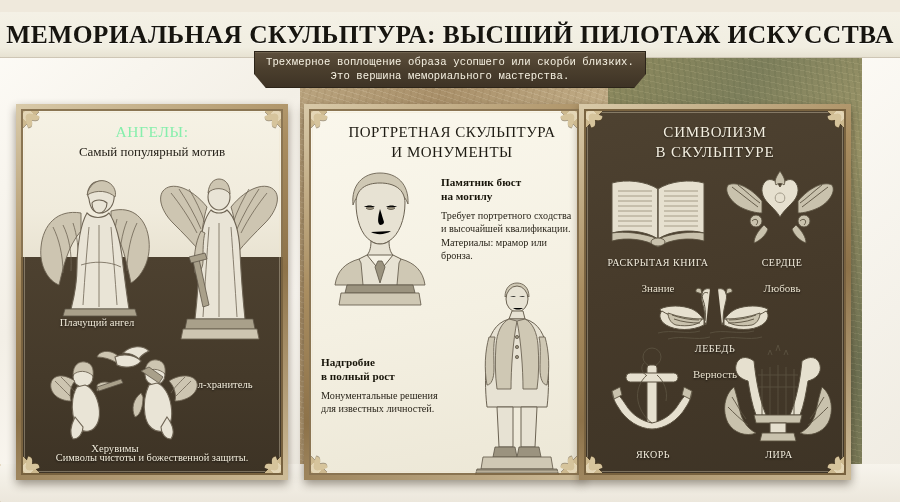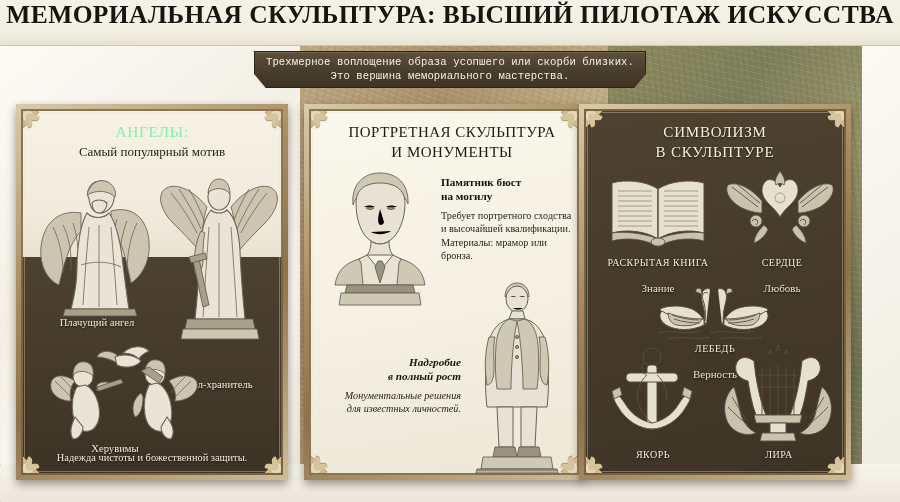--- a/index.html
+++ b/index.html
@@ -53,24 +53,24 @@
   .bg-marble-bottom {
     position: absolute; left: 0; bottom: 0; width: 900px; height: 38px;
     background:
       linear-gradient(110deg, rgba(196,164,110,.30) 0 1px, transparent 1px 14px),
       linear-gradient(58deg, rgba(175,150,105,.22) 0 1px, transparent 1px 26px),
       linear-gradient(180deg, #f7f4ec, #ece7dc);
   }
 
   
   .header-band {
-    position: absolute; left: 0; top: 0; width: 900px; height: 46px;
+    position: absolute; left: 0; top: 12px; width: 900px; height: 46px;
     background: linear-gradient(180deg, #f4f1e6 0%, #f1eee1 78%, #e7e2d2 100%);
     border-bottom: 1px solid rgba(120,100,68,.30);
-    display: flex; justify-content: center;
+    display: flex; align-items: center; justify-content: center;
   }
   .page-title {
     font-size: 25.5px; font-weight: 700; letter-spacing: .4px;
     color: #17150f; white-space: nowrap;
     text-shadow: 0 1px 0 rgba(255,255,255,.65);
   }
 
   
   .subtitle-ribbon {
     position: absolute; left: 254px; top: 51px; width: 392px; height: 37px;
@@ -159,21 +159,21 @@
 
   .p1-footer {
     position: absolute; left: 0; right: 0; bottom: 12px;
     text-align: center; font-size: 10.4px; color: #f2ecdb;
     text-shadow: 0 1px 2px rgba(0,0,0,.7);
   }
 
   .txt-block { position: absolute; }
   .txt-head { font-size: 11.2px; font-weight: 700; color: #171409; line-height: 1.28; }
   .txt-body { font-size: 10.2px; color: #241f15; line-height: 1.32; margin-top: 5px; }
-  .txt-center { text-align: right; font-style: italic; }
+  .txt-center { text-align: left; }
 
   
   .art { position: absolute; }
   .art svg { display: block; }
   .statue-fill  { fill: #e9e4d6; stroke: #6e6454; stroke-width: 1.1; }
   .statue-mid   { fill: #cdc5b1; stroke: #6e6454; stroke-width: .9; }
   .statue-dark  { fill: #a9a08a; stroke: #5e5547; stroke-width: .8; }
   .statue-line  { fill: none; stroke: #6e6454; stroke-width: .8; }
   .sym-fill     { fill: #e6e0cf; stroke: #5a5140; stroke-width: 1; }
   .sym-mid      { fill: #c9c2ad; stroke: #5a5140; stroke-width: .9; }
@@ -284,21 +284,21 @@
           <path class="statue-mid" d="M124 46 C136 38 150 40 152 48 C154 58 142 66 130 66 C132 58 128 50 124 46 Z"></path>
           <path class="statue-line" d="M146 46 C140 52 134 58 130 62 M140 42 C134 48 128 54 126 58"></path>
           <path class="statue-dark" d="M96 36 L104 32 L118 42 L114 48 Z"></path>
           <path class="statue-fill" d="M122 82 C128 90 130 98 126 104 C120 104 116 98 116 92 Z"></path>
           <path class="statue-mid" d="M96 58 C88 64 86 74 90 82 C96 80 98 70 98 62 Z"></path>
         </svg>
       </div>
 
       <div class="cap-dark" style="position:absolute;left:24px;top:334px;width:140px;">Херувимы</div>
 
-      <div class="p1-footer">Надежда чистоты и божественной защиты.</div>
+      <div class="p1-footer">Символы чистоты и божественной защиты.</div>
     </div>
 
     <div class="panel-inner"></div>
     <span class="corner tl"></span>
     <span class="corner tr"></span>
     <span class="corner bl"></span>
     <span class="corner br"></span>
   </div>
 
   <div class="panel" id="panel-portrait">

